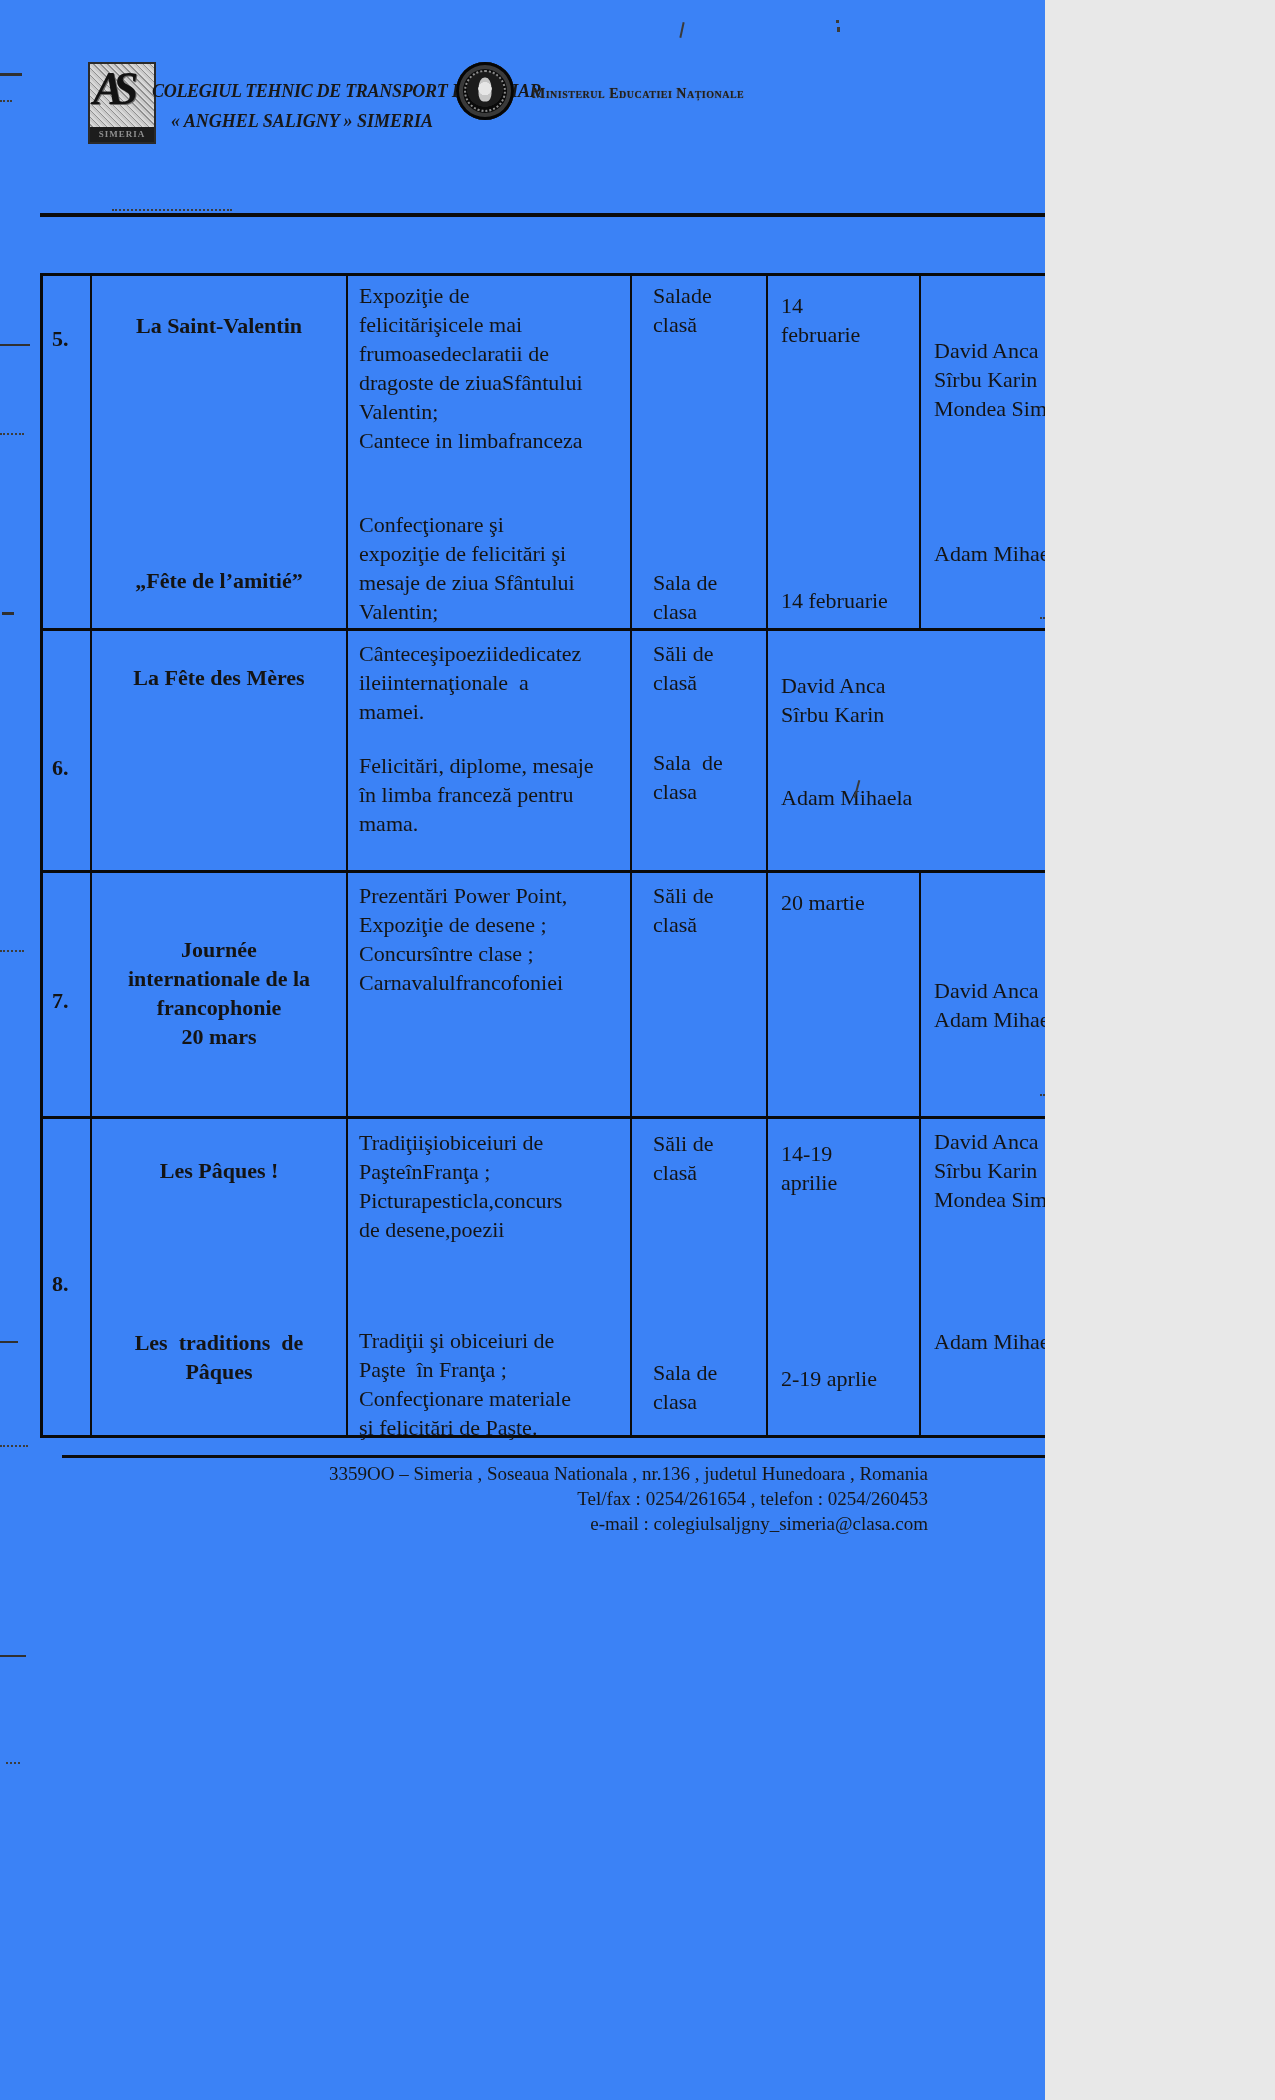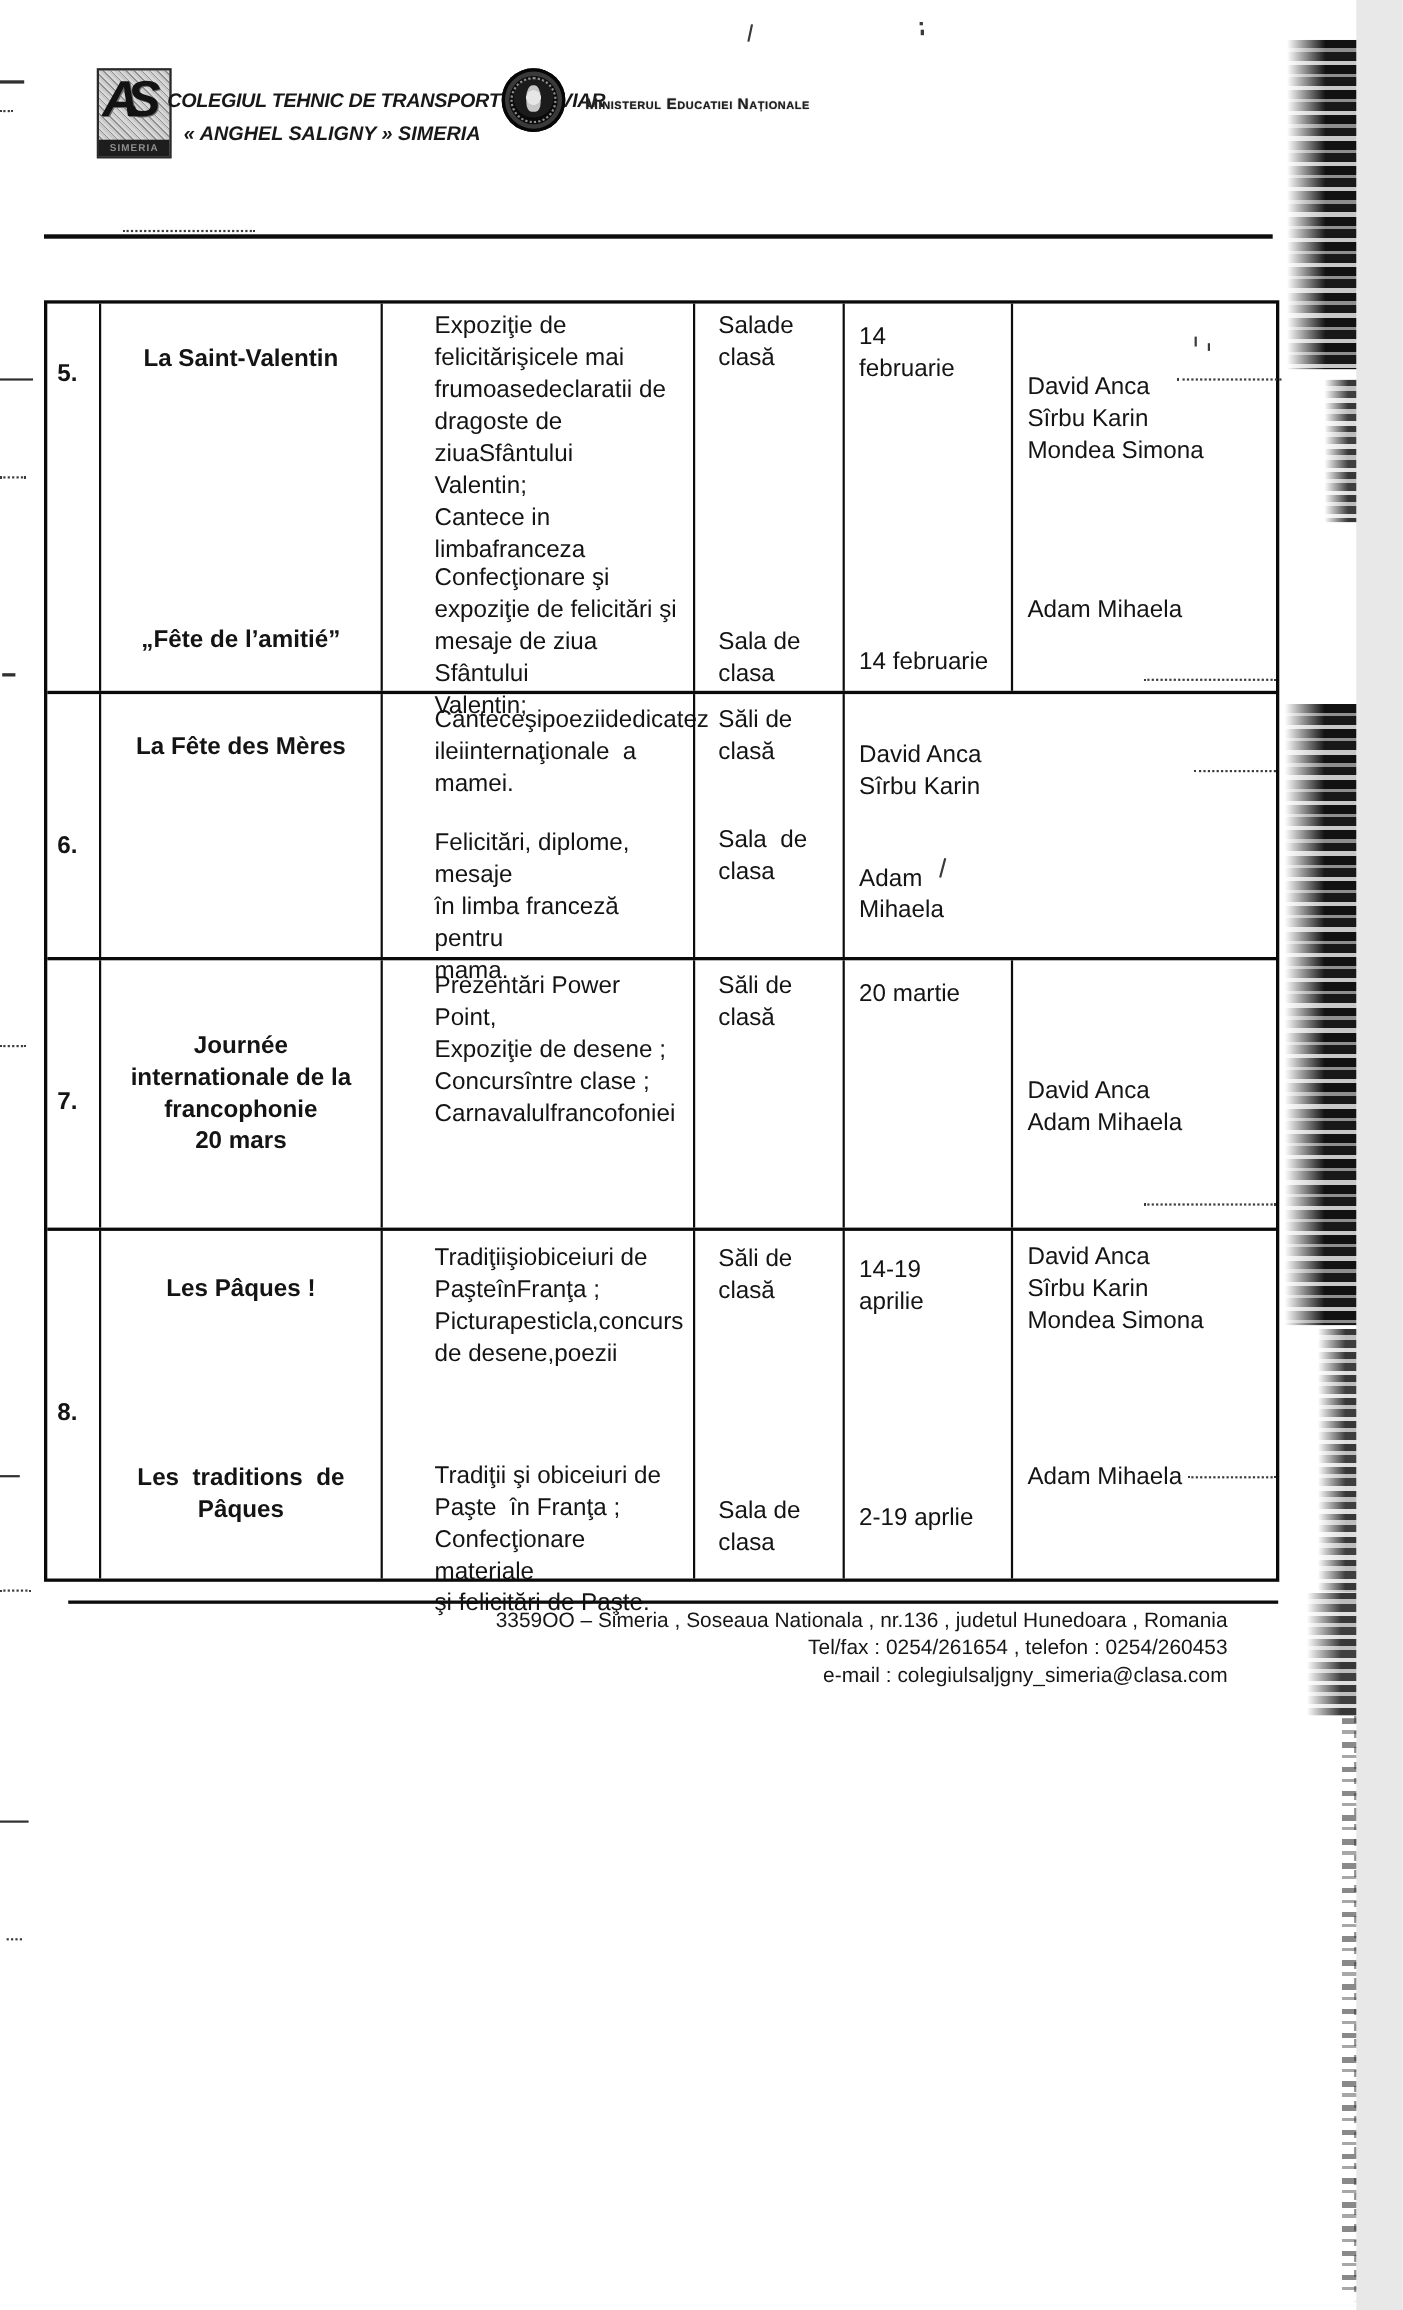--- a/index.html
+++ b/index.html
@@ -1,17 +1,17 @@
 <!DOCTYPE html>
 <html><head>
 <meta charset="utf-8">
 <style>
   html,body{margin:0;padding:0;background:#e8e8e8;}
-  .page{position:relative;width:1233px;height:2100px;background:#ffffff;overflow:hidden;
-        font-family:Liberation Sans, sans-serif;color:#141414;}
+  .page{position:relative;width:1045px;height:2100px;background:#3b82f6;overflow:hidden;
+        font-family:Liberation Serif, serif;color:#141414;}
 
   
   .as-logo{position:absolute;left:88px;top:62px;width:64px;height:78px;border:2px solid #2a2a2a;
            background:repeating-linear-gradient(45deg,#c9c9c9 0 2px,#8f8f8f 2px 3px,#d8d8d8 3px 5px),#b5b5b5;}
   .as-letters{position:absolute;left:3px;top:-2px;font-style:italic;font-weight:bold;font-size:46px;
               letter-spacing:-11px;color:#121212;text-shadow:1px 1px 0 #6a6a6a;}
   .as-caption{position:absolute;bottom:0;left:0;right:0;height:15px;background:#1d1d1d;color:#8f8f8f;
               font-size:9px;letter-spacing:1px;text-align:center;line-height:15px;font-weight:bold;}
   .school{position:absolute;left:152px;top:80px;width:300px;text-align:center;
           font-style:italic;font-weight:bold;color:#181818;}
@@ -29,21 +29,21 @@
 
   
   .doc-table{position:absolute;left:40px;top:273px;width:1117px;border:3px solid #0a0a0a;box-sizing:content-box;}
   .tr{display:grid;grid-template-columns:47px 256px 284px 136px 153px 241px;position:relative;box-sizing:border-box;}
   .tr+.tr{border-top:3px solid #0a0a0a;}
   .tr5{height:352px;}.tr6{height:242px;}.tr7{height:246px;}.tr8{height:319px;}
   .td{position:relative;border-left:2px solid #0c0c0c;box-sizing:border-box;}
   .td:first-child{border-left:none;}
   .blk{position:absolute;left:0;right:0;font-size:22px;line-height:29px;white-space:pre-wrap;}
   .t{font-weight:bold;text-align:center;padding:0 4px;}
-  .d{padding:0 8px 0 11px;margin-left:36px;}
+  .d{padding:0 8px 0 11px;}
   .l{padding-left:21px;}
   .dt{padding-left:13px;}
   .r{padding-left:13px;}
   .n{font-weight:bold;padding-left:9px;}
 
   
   .footer-rule{position:absolute;left:62px;top:1455px;width:1100px;height:3px;background:#0d0d0d;}
   .footer{position:absolute;right:117px;top:1461px;text-align:right;font-size:19px;line-height:25px;color:#161616;}
 
   

